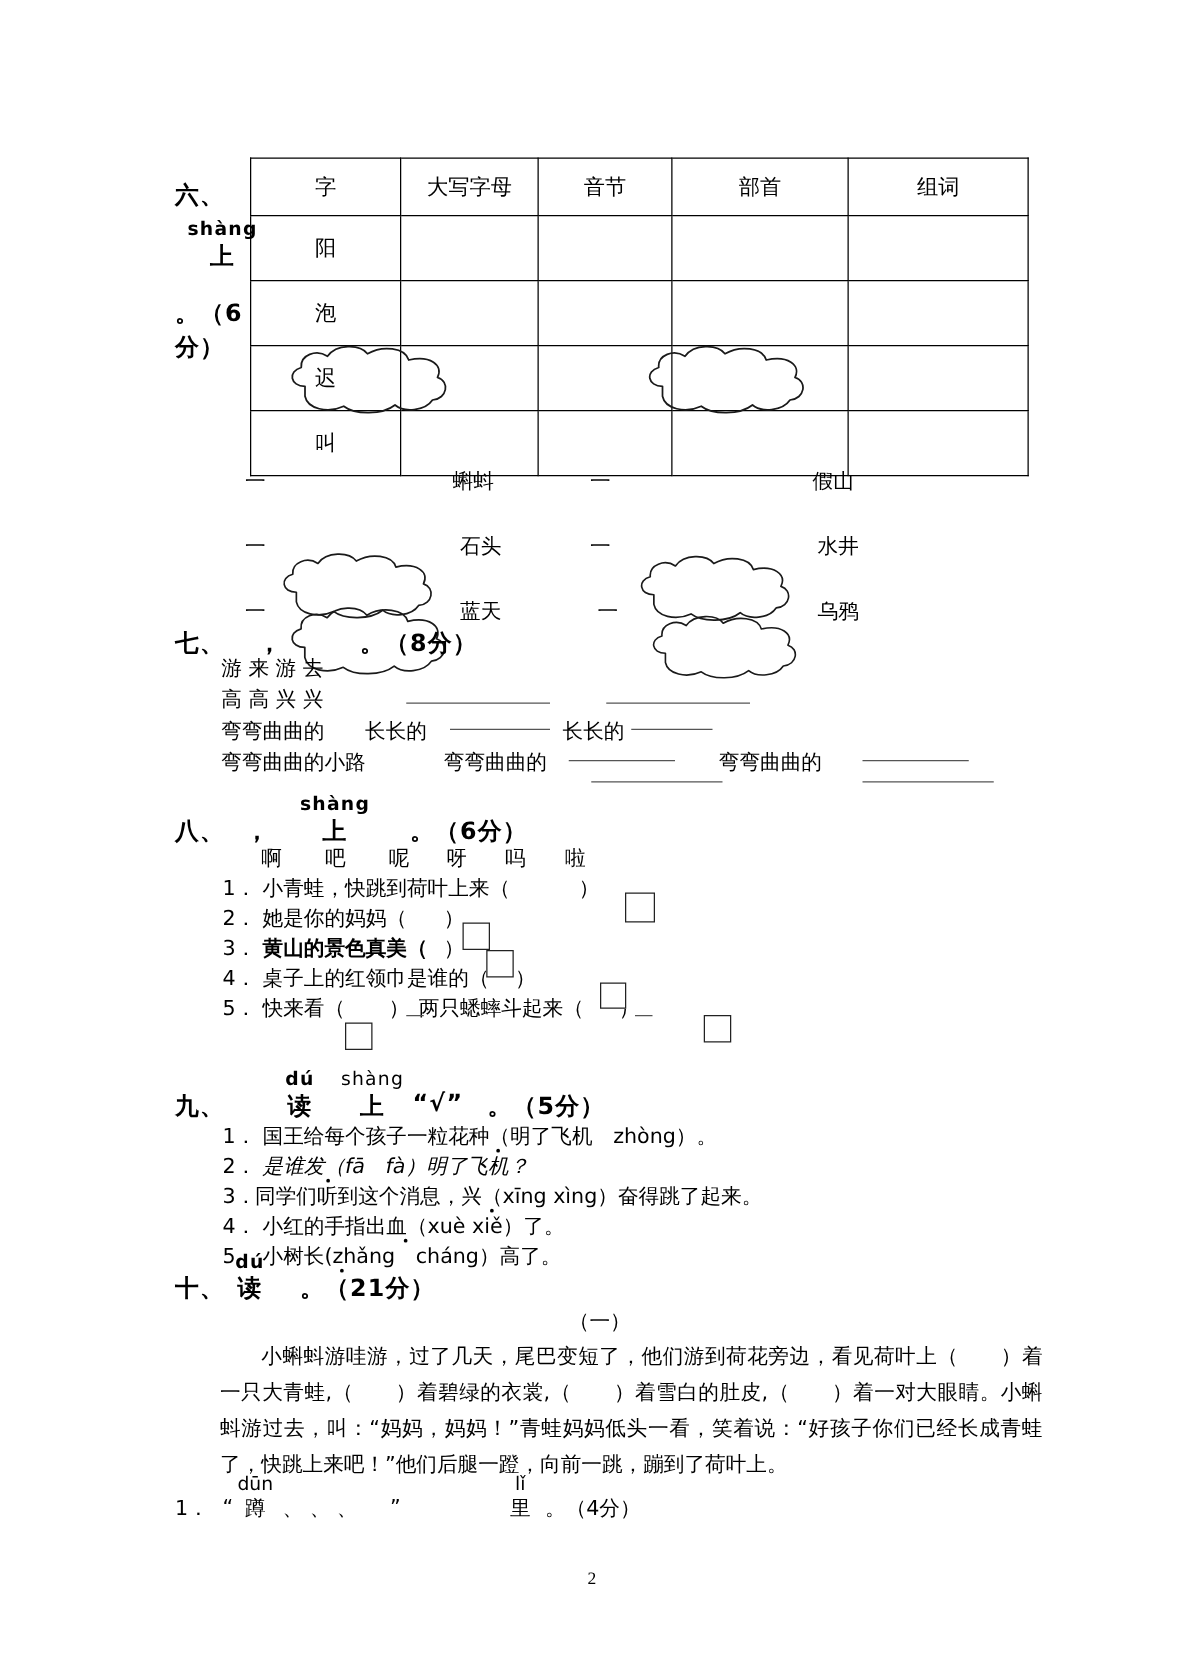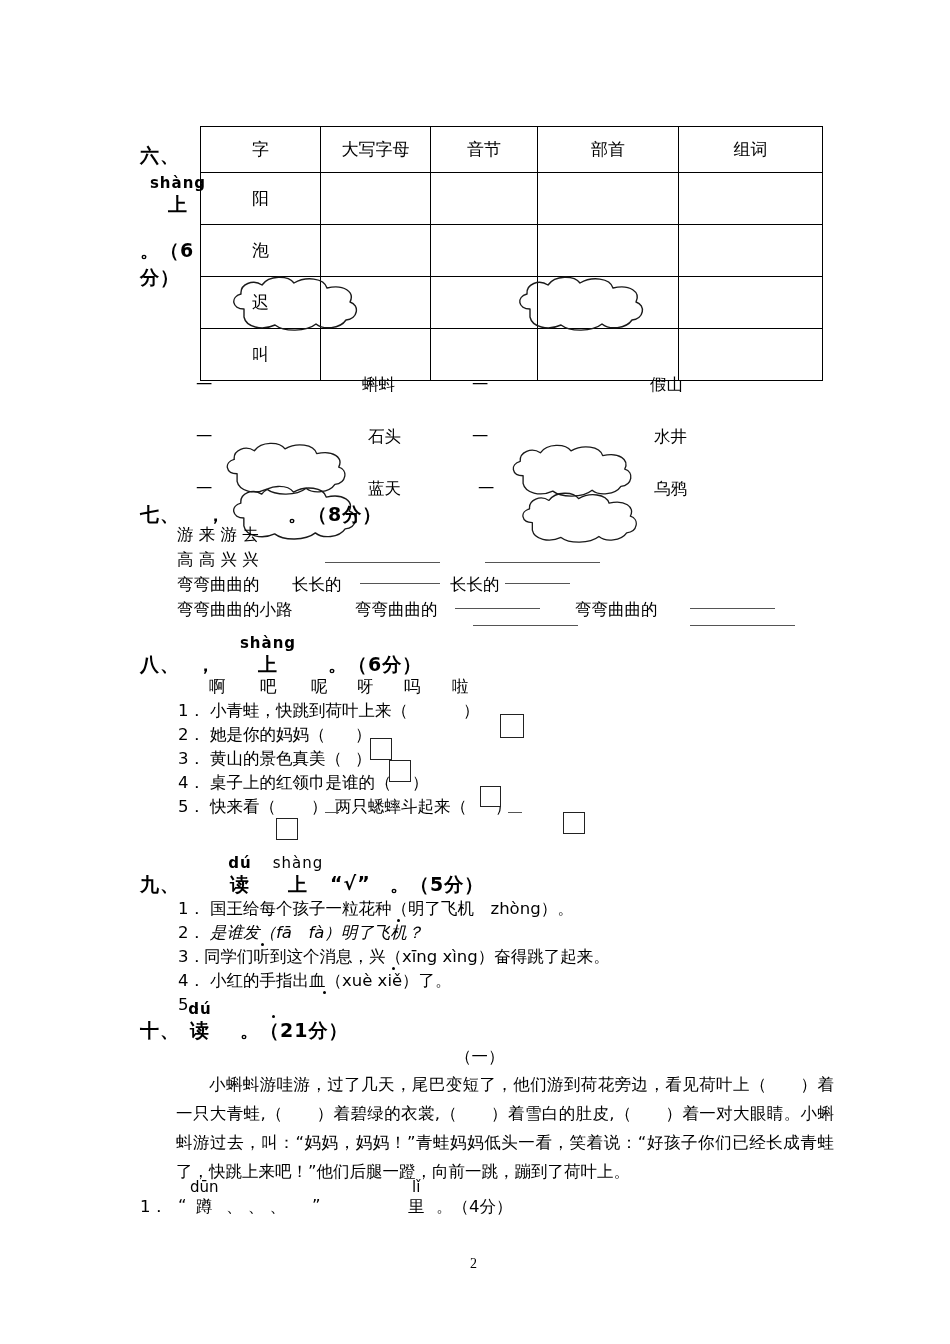--- a/index.html
+++ b/index.html
@@ -264,21 +264,21 @@
 
   <div class="abs body-cn" style="left:178px; top:700px;">1．</div>
   <div class="abs body-cn" style="left:210px; top:700px;">小青蛙，快跳到荷叶上来（</div>
   <div class="abs body-cn" style="left:463px; top:700px;">）</div>
 
   <div class="abs body-cn" style="left:178px; top:724px;">2．</div>
   <div class="abs body-cn" style="left:210px; top:724px;">她是你的妈妈（</div>
   <div class="abs body-cn" style="left:355px; top:724px;">）</div>
 
   <div class="abs body-cn" style="left:178px; top:748px;">3．</div>
-  <div class="abs body-cn" style="left:210px; top:748px;">黄山的景色真美（</div>
+  <div class="abs body-cn" style="left:210px; top:748px;font-weight:bold;">黄山的景色真美（</div>
   <div class="abs body-cn" style="left:355px; top:748px;">）</div>
 
   <div class="abs body-cn" style="left:178px; top:772px;">4．</div>
   <div class="abs body-cn" style="left:210px; top:772px;">桌子上的红领巾是谁的（</div>
   <div class="abs body-cn" style="left:412px; top:772px;">）</div>
 
   <div class="abs body-cn" style="left:178px; top:796px;">5．</div>
   <div class="abs body-cn" style="left:210px; top:796px;">快来看（</div>
   <div class="abs body-cn" style="left:311px; top:796px;">）</div>
   <div class="abs body-cn" style="left:335px; top:796px;">两只蟋蟀斗起来（</div>
@@ -320,20 +320,21 @@
 
   <div class="abs body-cn" style="left:178px; top:946px;">3．</div>
   <div class="abs body-cn" style="left:204px; top:946px;">同学们听到这个消息，兴（xīng xìng）奋得跳了起来。</div>
   <div class="dot" style="left:392px; top:967px;"></div>
 
   <div class="abs body-cn" style="left:178px; top:970px;">4．</div>
   <div class="abs body-cn" style="left:210px; top:970px;">小红的手指出血（xuè xiě）了。</div>
   <div class="dot" style="left:323px; top:991px;"></div>
 
   <div class="abs body-cn" style="left:178px; top:994px;">5．</div>
+  <div class="abs body-cn" style="left:210px; top:994px;">小树长(zhǎng　cháng）高了。</div>
   <div class="dot" style="left:272px; top:1015px;"></div>
 
   <div class="abs secnum" style="left:140px; top:1018px;">十、</div>
   <div class="abs secnum" style="left:190px; top:1018px;">
     <span class="ruby">
       <span class="rt">dú</span>
       <span class="rb">读</span>
     </span>
   </div>
   <div class="abs secnum" style="left:240px; top:1018px;">。（21分）</div>

